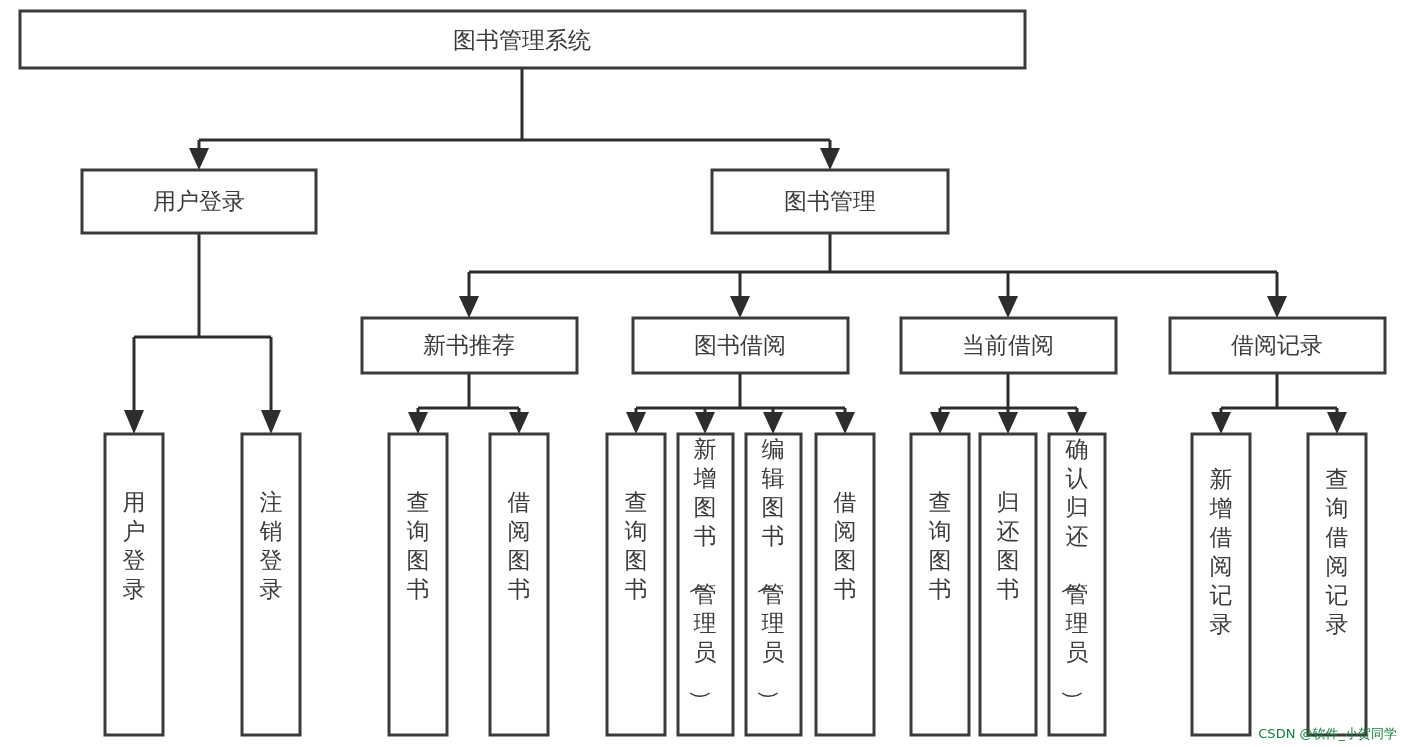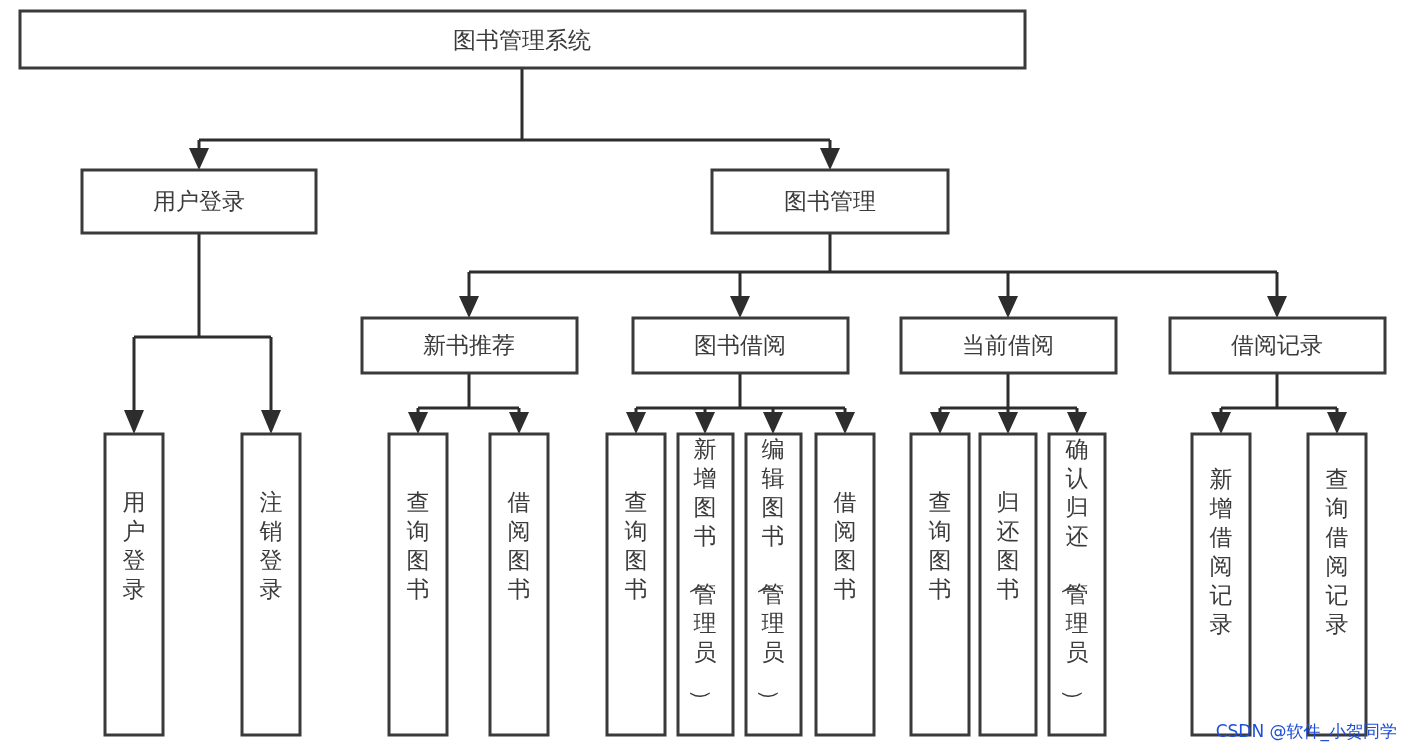--- a/index.html
+++ b/index.html
@@ -50,22 +50,22 @@
   }
   .edge-arrow {
     fill: #2d2d2d;
     stroke: none;
   }
   .watermark {
     position: absolute;
     right: 8px;
     bottom: 4px;
     font-family: "DejaVu Sans", "Liberation Sans", sans-serif;
-    font-size: 17px;
-    color: #1d4ed8;
+    font-size: 13px;
+    color: #15803d;
     white-space: nowrap;
     user-select: none;
   }
 </style>
 </head>
 <body>
 
 <div id="diagram-root">
   <svg class="diagram" viewBox="0 0 1405 747" xmlns="http://www.w3.org/2000/svg">
 

